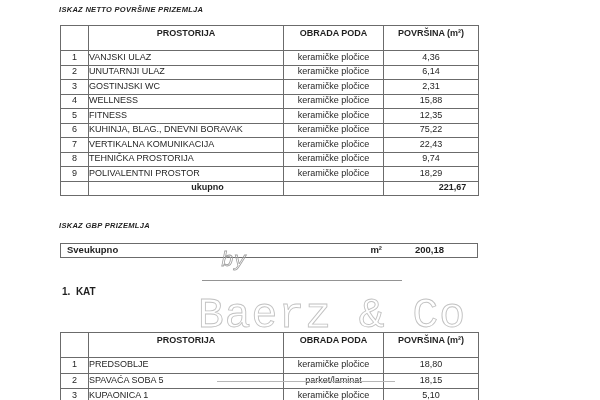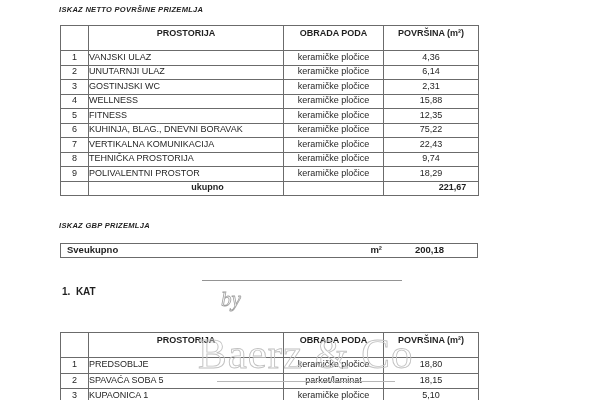--- a/index.html
+++ b/index.html
@@ -50,23 +50,22 @@
     border:1px solid var(--border,#6b6b6b);
     display:flex;align-items:flex-start;
     font-size:9.5px;font-weight:bold;
   }
   .sumbar .sl{flex:1;padding-left:6px;}
   .sumbar .su{width:60px;text-align:right;}
   .sumbar .sv{width:95px;text-align:center;}
   
   .wm{
     position:absolute;pointer-events:none;white-space:nowrap;
-    font-family:Liberation Serif, serif;
+    font-family:Liberation Mono, monospace;
     color:transparent;
-    margin-top:38px;
     -webkit-text-stroke:0.9px var(--watermark,#c2c2c2);
   }
   @supports not (-webkit-text-stroke:1px #000){
     .wm{color:var(--watermark,#c2c2c2);}
   }
   .wm-by{left:221px;top:249px;font-size:21px;font-style:italic;-webkit-text-stroke:0.8px #a0a0a0;}
   .wm-brand{left:198px;top:291px;font-size:43px;letter-spacing:1px;}
   .wm-tag{left:199px;top:356px;font-size:14px;letter-spacing:8.5px;}
   .wm-rule{position:absolute;height:1px;pointer-events:none;}
   .wm-rule1{left:202px;top:280px;width:200px;background:var(--rule,#949494);}

